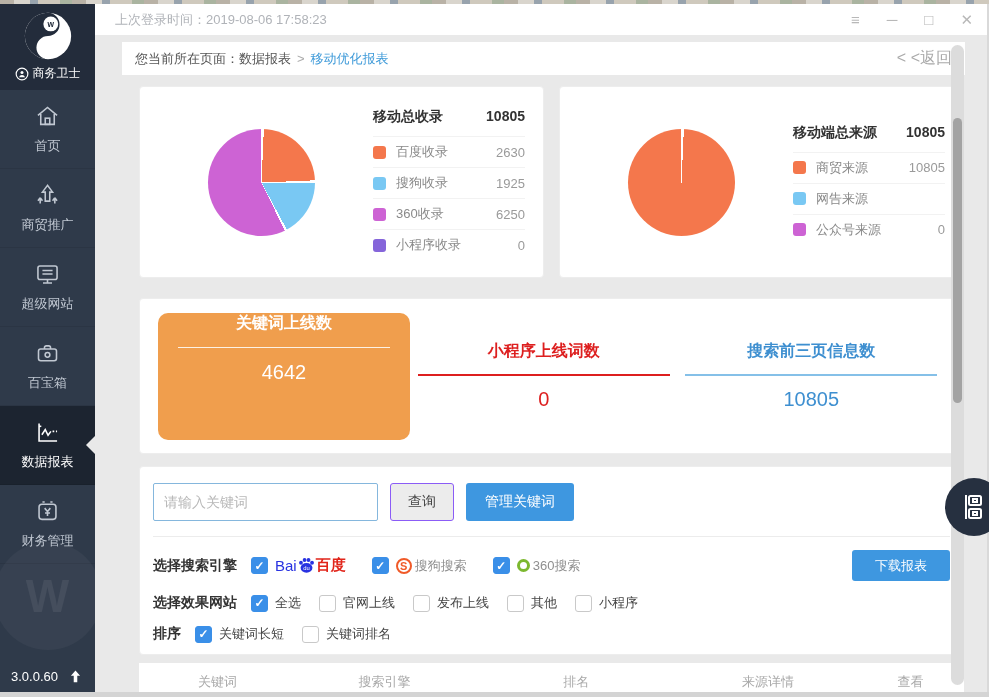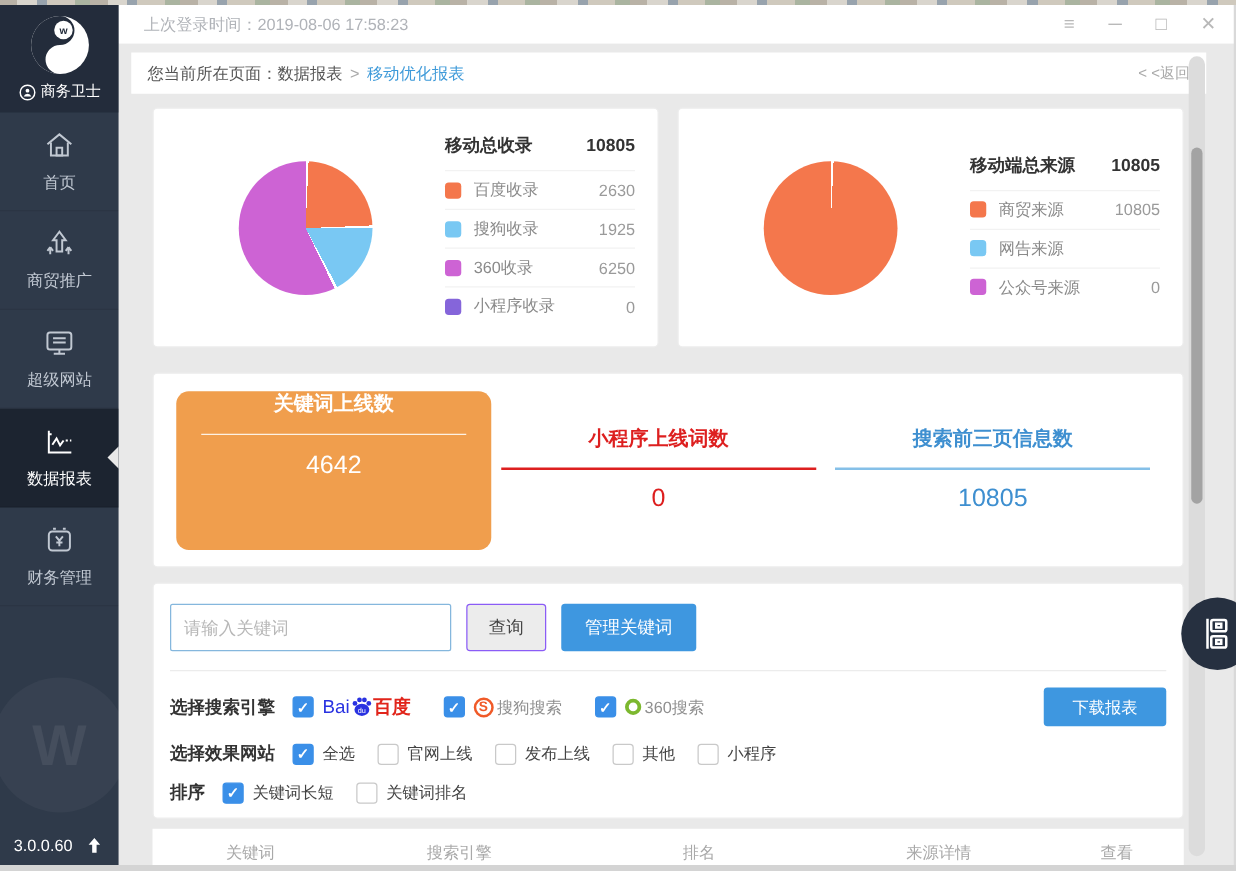--- a/index.html
+++ b/index.html
@@ -32,26 +32,26 @@
     color:#fff; font-size:13px; }
   .version-row svg { width:17px; height:17px; fill:#fff; }
 
   
   .main { flex:1; display:flex; flex-direction:column; position:relative; }
   .titlebar { height:31px; background:#fff; display:flex; align-items:center; flex:none; }
   .login-text { margin-left:20px; color:#b0b3b8; font-size:13px; }
   .win-controls { margin-left:auto; display:flex; align-items:center; gap:27px; padding-right:16px; color:#b8b8b8; font-size:15px; }
   .win-controls span { cursor:pointer; line-height:1; }
 
-  .content { flex:1; background:#e9e9e9; position:relative; overflow:hidden; }
+  .content { flex:1; background:#e9e9e9; position:relative; overflow:hidden;margin-left:17px; }
   .breadcrumb-bar { margin:7px 24px 0 10px; height:33px; background:#fff; display:flex; align-items:center; padding:0 13px; font-size:13px; }
   .bc-text { color:#555; }
   .bc-sep { color:#aaa; margin:0 6px; }
   .bc-link { color:#3e9ad9; cursor:pointer; }
-  .back-link { margin-left:auto; color:#aaa; font-size:12px; cursor:pointer; }
+  .back-link { margin-left:auto; color:#aaa; font-size:16px; cursor:pointer; }
 
   .cards-row { display:flex; gap:15px; margin:11px 0 0 27px; }
   .chart-card { width:405px; height:192px; background:#fff; border:1px solid #ededed; border-radius:4px; display:flex; align-items:center; }
   .pie { width:107px; height:107px; border-radius:50%; margin-left:68px; flex:none; }
   .legend { margin-left:auto; width:152px; margin-right:18px; }
   .legend-title-row { display:flex; justify-content:space-between; font-size:14px; font-weight:bold; color:#333; padding:4px 0 10px; }
   .legend-row { border-top:1px solid #f2f2f2; height:31px; display:flex; align-items:center; font-size:13px;text-align:right; }
   .sw { width:13px; height:13px; border-radius:3px; margin-right:10px; flex:none; }
   .ll { color:#8a8a8a; }
   .lvv { margin-left:auto; color:#9a9a9a; }
@@ -150,20 +150,28 @@
         </svg>
         <span>商贸推广</span>
       </div>
       <div class="side-item">
         <svg viewBox="0 0 24 24">
           <rect x="3.5" y="4.5" width="17" height="12" rx="1.8"></rect>
           <path d="M7.5 8.5 h9 M7.5 11.5 h9"></path>
             <path d="M12 16.5 v3 M8 19.5 h8"></path>
         </svg>
         <span>超级网站</span>
+      </div>
+      <div class="side-item">
+        <svg viewBox="0 0 24 24">
+          <rect x="4" y="8" width="16" height="10.5" rx="2"></rect>
+          <path d="M9.3 8 V6.8 a1.6 1.6 0 0 1 1.6-1.6 h2.2 a1.6 1.6 0 0 1 1.6 1.6 V8"></path>
+          <circle cx="12" cy="13.2" r="2.1"></circle>
+        </svg>
+        <span>百宝箱</span>
       </div>
       <div class="side-item active">
         <svg viewBox="0 0 24 24">
           <path d="M4.5 4 V19.5 H20.5"></path>
             <path d="M4.5 6.5 h2"></path>
           <path d="M7 14 L10 9.5 L12.5 14.5 L15 11"></path>
             <path d="M16.5 11 h1.5 M19.5 11 h1"></path>
         </svg>
         <span>数据报表</span>
         <span class="notch"></span>

